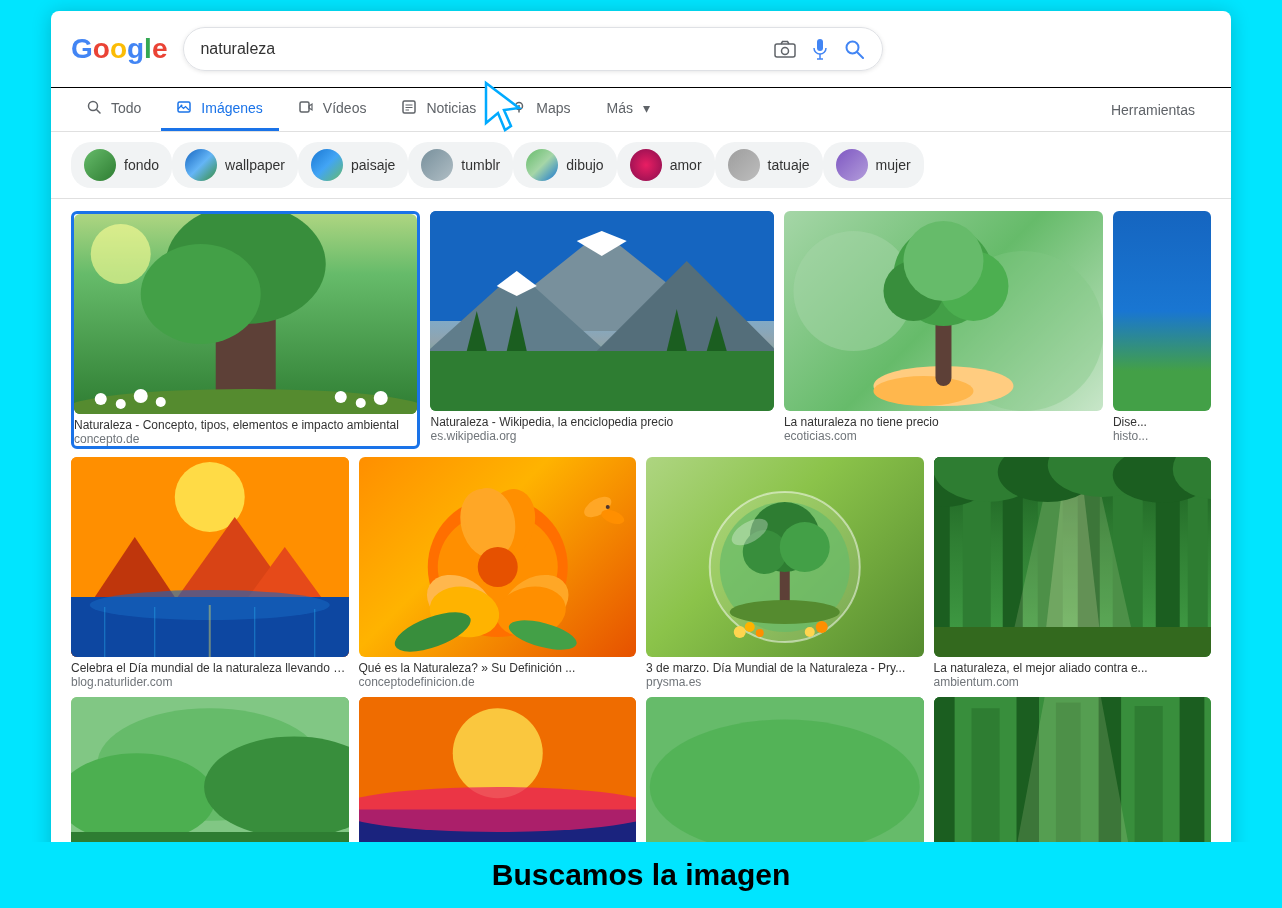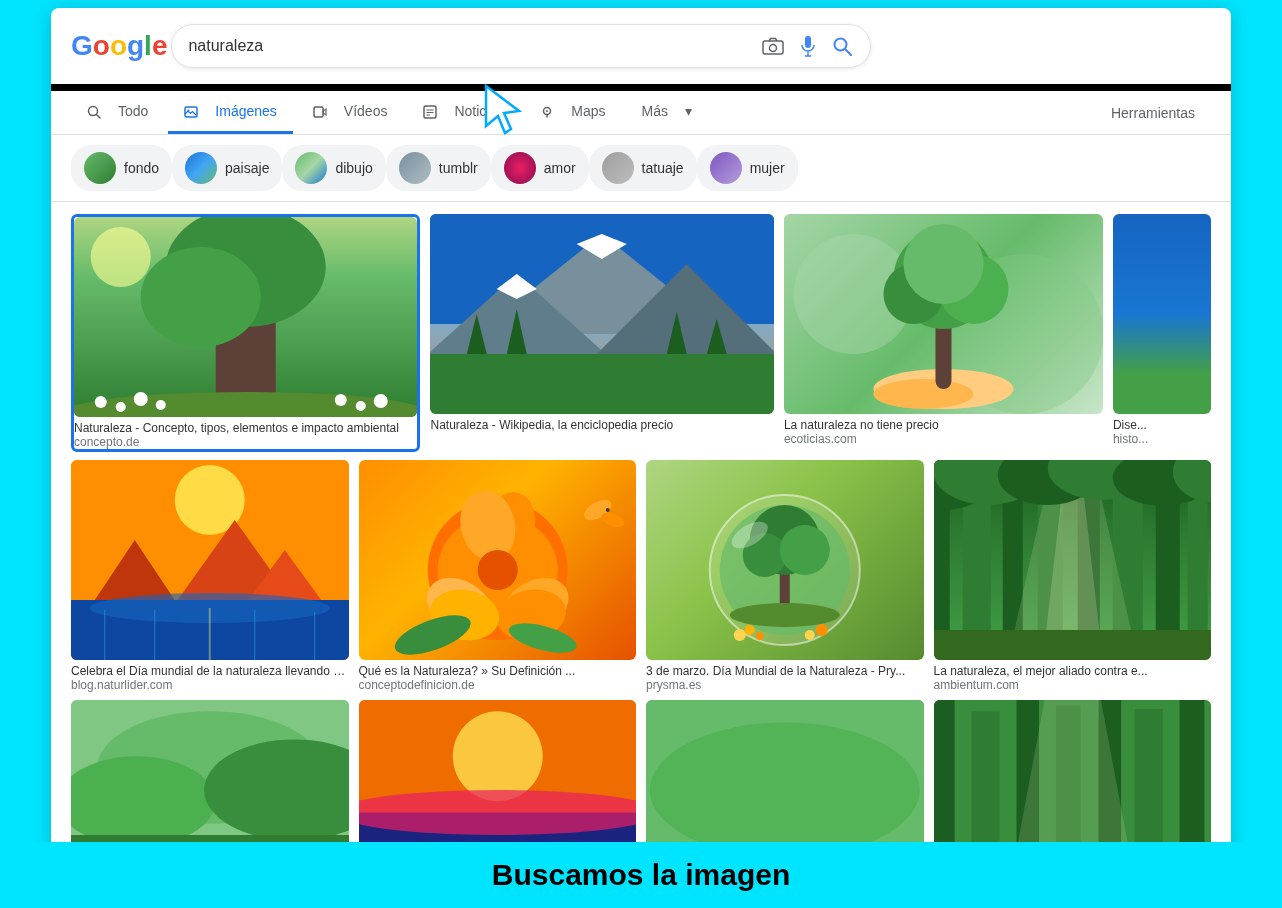--- a/index.html
+++ b/index.html
@@ -17,22 +17,22 @@
       border-radius: 8px;
       overflow: hidden;
       box-shadow: 0 2px 20px rgba(0,0,0,0.2);
       position: relative;
     }
     
     .header {
       display: flex;
       align-items: center;
       padding: 16px 20px;
-      border-bottom: 7px solid #000000;
-      gap: 4px;
+      border-bottom: 1px solid #000000;
+      gap: 16px;
     }
     .google-logo {
       font-size: 28px;
       font-weight: bold;
       white-space: nowrap;
     }
     .google-logo .g1 { color: #4285F4; }
     .google-logo .g2 { color: #EA4335; }
     .google-logo .g3 { color: #FBBC05; }
     .google-logo .g4 { color: #4285F4; }
@@ -73,22 +73,22 @@
     
     .nav-tabs {
       display: flex;
       align-items: center;
       padding: 0 20px;
       border-bottom: 1px solid #e0e0e0;
       gap: 4px;
     }
     .nav-tab {
       display: flex;
-      align-items: flex-end;
-      gap: 17px;
+      align-items: flex-start;
+      gap: 10px;
       padding: 12px 16px;
       font-size: 14px;
       color: #5f6368;
       cursor: pointer;
       border-bottom: 3px solid transparent;
       text-decoration: none;
       position: relative;
     }
     .nav-tab.active {
       color: #1a73e8;
@@ -294,35 +294,41 @@
 
   <div class="filter-chips">
     <div class="chip">
       <div class="chip-thumb">
         <div style="width:100%;height:100%;background:linear-gradient(135deg,#66bb6a,#2e7d32);"></div>
       </div>
       <span>fondo</span>
     </div>
     <div class="chip">
       <div class="chip-thumb">
+        <div style="width:100%;height:100%;background:linear-gradient(135deg,#1565c0,#64b5f6,#388e3c);"></div>
+      </div>
+      <span>wallpaper</span>
+    </div>
+    <div class="chip">
+      <div class="chip-thumb">
         <div style="width:100%;height:100%;background:linear-gradient(135deg,#1976d2,#42a5f5,#66bb6a);"></div>
       </div>
       <span>paisaje</span>
     </div>
     <div class="chip">
       <div class="chip-thumb">
+        <div style="width:100%;height:100%;background:linear-gradient(135deg,#78909c,#b0bec5);"></div>
+      </div>
+      <span>tumblr</span>
+    </div>
+    <div class="chip">
+      <div class="chip-thumb">
         <div style="width:100%;height:100%;background:linear-gradient(135deg,#66bb6a,#a5d6a7,#1976d2);"></div>
       </div>
       <span>dibujo</span>
-    </div>
-    <div class="chip">
-      <div class="chip-thumb">
-        <div style="width:100%;height:100%;background:linear-gradient(135deg,#78909c,#b0bec5);"></div>
-      </div>
-      <span>tumblr</span>
     </div>
     <div class="chip">
       <div class="chip-thumb">
         <div style="width:100%;height:100%;background:radial-gradient(circle,#e91e63,#880e4f);"></div>
       </div>
       <span>amor</span>
     </div>
     <div class="chip">
       <div class="chip-thumb">
         <div style="width:100%;height:100%;background:linear-gradient(135deg,#9e9e9e,#bdbdbd);"></div>
@@ -385,20 +391,21 @@
               <rect x="0" y="140" width="370" height="60" fill="#2e7d32"></rect>
 
               <polygon points="50,140 60,100 70,140" fill="#1b5e20"></polygon>
               <polygon points="90,140 100,95 110,140" fill="#1b5e20"></polygon>
               <polygon points="250,140 260,98 270,140" fill="#1b5e20"></polygon>
               <polygon points="290,140 300,105 310,140" fill="#1b5e20"></polygon>
             </svg>
           </div>
         </div>
         <div class="image-caption">Naturaleza - Wikipedia, la enciclopedia precio</div>
+        <div class="image-source">es.wikipedia.org</div>
       </div>
 
       <div class="image-card" style="flex:1.3;">
         <div class="image-placeholder tall">
           <div class="img-content" style="background:linear-gradient(135deg,#a5d6a7 0%,#66bb6a 50%,#c8e6c9 100%);">
             <svg width="100%" height="100%" viewBox="0 0 340 200" preserveAspectRatio="xMidYMid slice">
 
               <circle cx="80" cy="80" r="60" fill="rgba(165,214,167,0.5)"></circle>
               <circle cx="250" cy="120" r="80" fill="rgba(129,199,132,0.4)"></circle>
 

